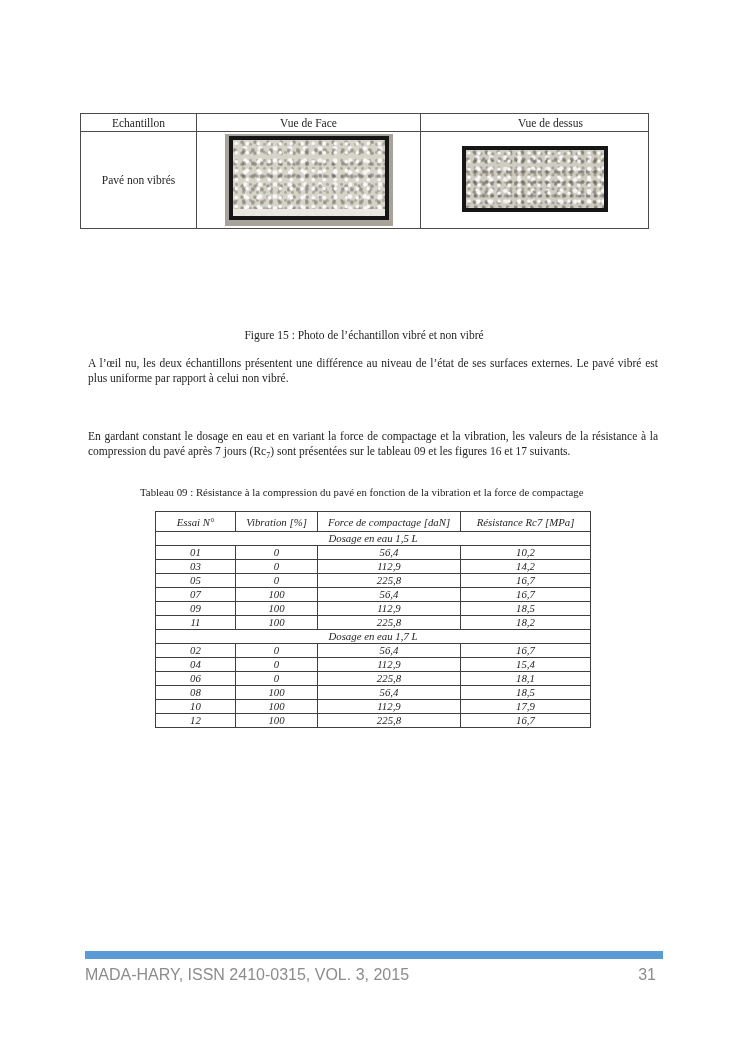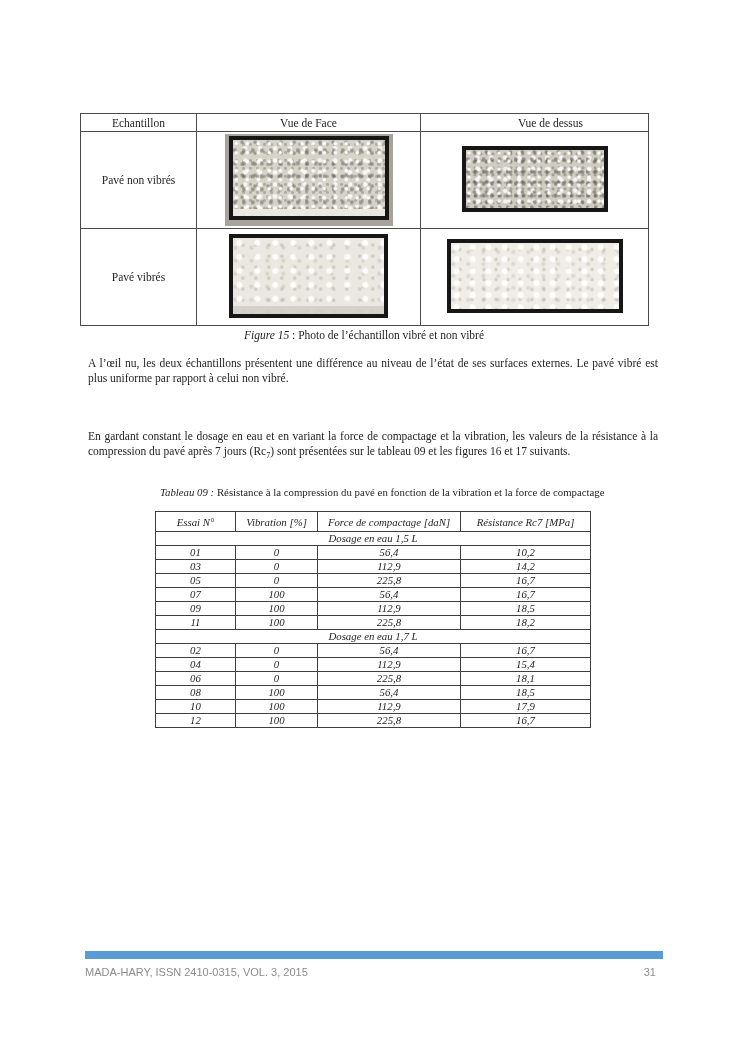--- a/index.html
+++ b/index.html
@@ -82,41 +82,40 @@
       radial-gradient(circle at 75% 65%, rgba(172,167,156,0.42) 1px, rgba(0,0,0,0) 2.5px),
       radial-gradient(circle at 15% 75%, rgba(182,177,166,0.35) 1px, rgba(0,0,0,0) 3px);
     background-size:16px 12px, 12px 10px, 15px 12px;
   }
 
   
   .figure-caption {
     position:absolute; left:80px; top:329px; width:568px;
     text-align:center; font-size:11.5px;
   }
-  .caption-label { font-style:italic; }
+  .caption-label { }
 
   .para-1 {
     position:absolute; left:88px; top:356px; width:570px;
     font-size:11.5px; line-height:15px; text-align:justify;
   }
   .section-heading {
     position:absolute; left:88px; top:399px; width:570px;
     font-size:11.5px;
   }
   .heading-title { text-decoration:underline; }
   .para-2 {
     position:absolute; left:88px; top:429px; width:570px;
     font-size:11.5px; line-height:15px; text-align:justify;
   }
   .para-2 sub { font-size:8px; }
 
   .table-caption {
     position:absolute; left:140px; top:486px; width:490px;
     font-size:10.8px;
-    margin-left:20px;
   }
 
   
   .results-table {
     position:absolute; left:155px; top:511px;
     width:435px;
     border-collapse:collapse;
     table-layout:fixed;
     font-size:10.8px;
     font-style:italic;
@@ -137,21 +136,21 @@
 
   
   .footer-bar {
     position:absolute; left:85px; top:951px;
     width:578px; height:8px;
   }
   .footer-text {
     position:absolute; left:85px; top:966px; width:571px;
     display:flex; justify-content:space-between;
     font-family:"Liberation Sans", sans-serif;
-    font-size:11px; color:#8c8c8c;
+    font-size:16px; color:#8c8c8c;
   }
 </style>
 </head>
 <body>
 
 <div class="page">
 
   <table class="figure-table">
     <tbody>
         <tr>
@@ -163,29 +162,20 @@
       <td>Pavé non vibrés</td>
       <td>
         <span class="photo-mat">
           <span class="photo tex-rough" style="width:160px;height:84px;"></span>
         </span>
       </td>
       <td>
         <span class="photo tex-rough-top" style="width:146px;height:66px;"></span>
       </td>
     </tr>
-    <tr class="photo-row">
-      <td>Pavé vibrés</td>
-      <td>
-        <span class="photo tex-smooth" style="width:159px;height:84px;"></span>
-      </td>
-      <td>
-        <span class="photo tex-smooth-top" style="width:176px;height:74px;"></span>
-      </td>
-    </tr>
   </tbody>
     </table>
 
   <div class="figure-caption">
     <span class="caption-label">Figure 15</span><span> : Photo de l’échantillon vibré et non vibré</span>
   </div>
 
   <p class="para-1">A l’œil nu, les deux échantillons présentent une différence au niveau de l’état de ses surfaces externes. Le pavé vibré est plus uniforme par rapport à celui non vibré.</p>
 
 

